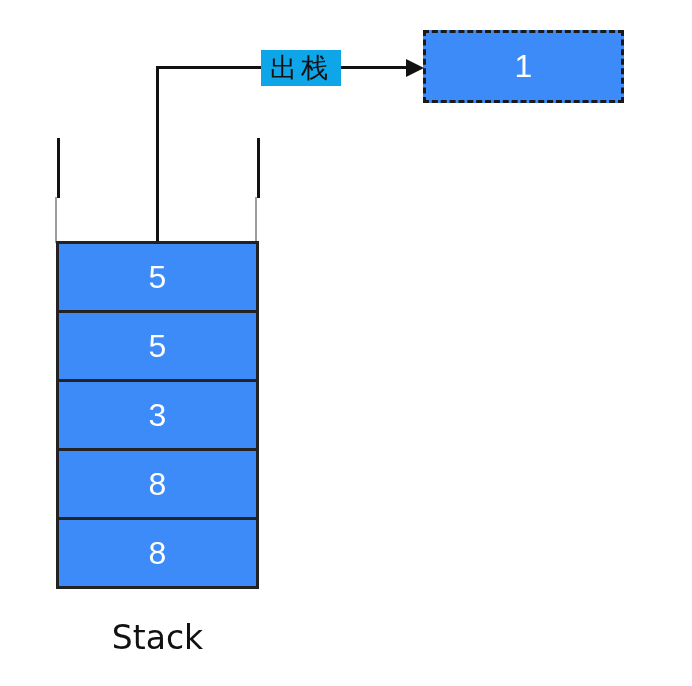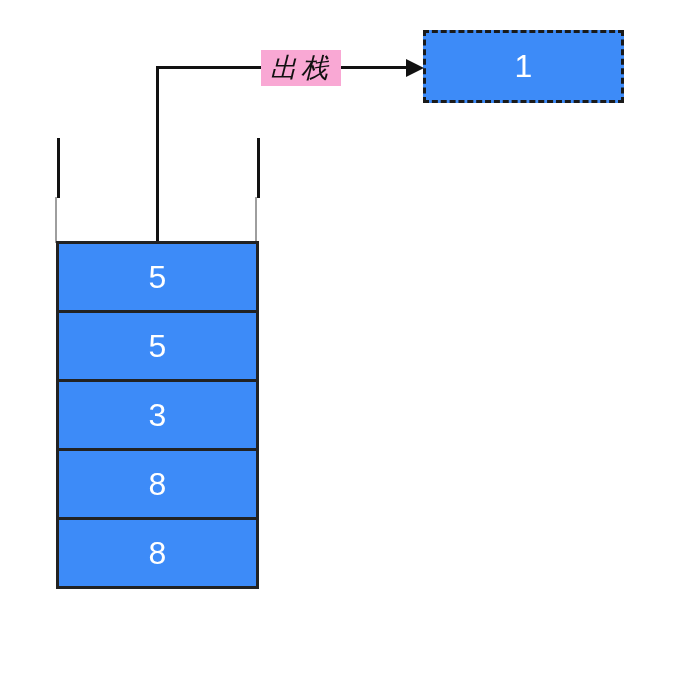--- a/index.html
+++ b/index.html
@@ -59,28 +59,27 @@
     border-top: 9px solid transparent;
     border-bottom: 9px solid transparent;
     border-left: 18px solid #111111;
   }
   .arrow-label {
     position: absolute;
     left: 261px;
     top: 50px;
     width: 80px;
     height: 36px;
-    background: #f9a8d4;
+    background: #0ea5e9;
     display: flex;
     align-items: center;
     justify-content: center;
     font-size: 27px;
     color: #111111;
     letter-spacing: 4px;
-    font-style: italic;
   }
 
   
   .wall {
     position: absolute;
     width: 3px;
     background: #111111;
   }
   .wall-left  { left: 57px;  top: 138px; height: 60px; }
   .wall-right { left: 257px; top: 138px; height: 60px; }
@@ -146,14 +145,15 @@
   <div class="wall-shadow wall-shadow-right"></div>
 
   <div class="stack-boxes">
     <div class="stack-row">5</div>
     <div class="stack-row">5</div>
     <div class="stack-row">3</div>
     <div class="stack-row">8</div>
     <div class="stack-row">8</div>
   </div>
 
+  <div class="stack-caption">Stack</div>
 
 </div>
 
 </body></html>

